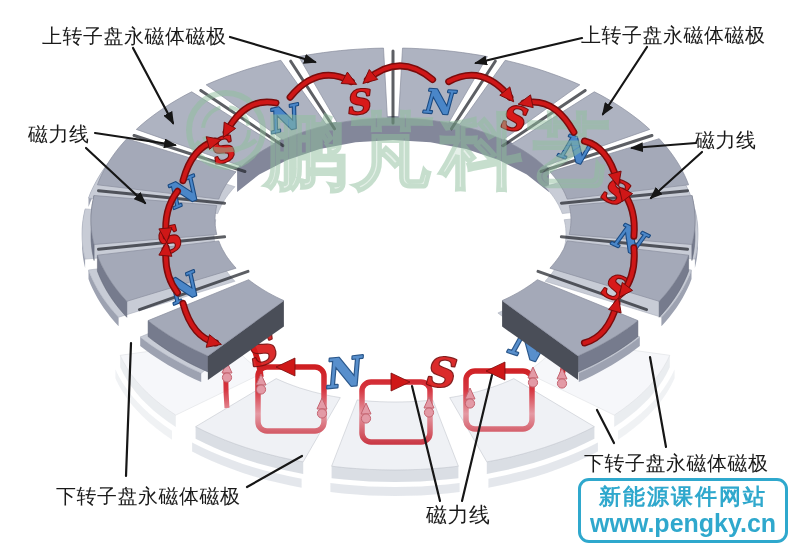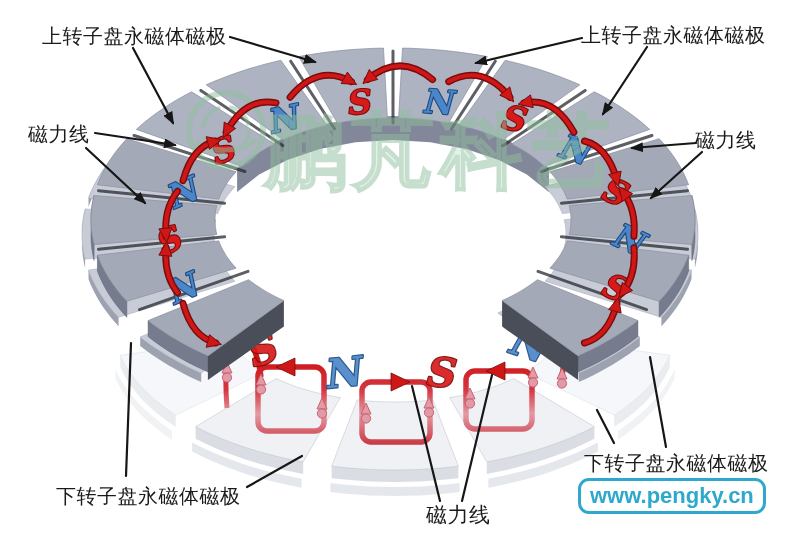--- a/index.html
+++ b/index.html
@@ -12,21 +12,21 @@
   .loop{fill:none;stroke:url(#gLoop);stroke-width:5.5;}
   .loopthin{fill:none;stroke:url(#gLoop);stroke-width:5;}
   .lhead{fill:#cf1717;stroke:#7a0c0c;stroke-width:0.8;}
   .pin path,.pin circle{fill:#e39aa6;stroke:#c4636f;stroke-width:1;}
   .pole{font-style:italic;font-weight:bold;font-family:"DejaVu Serif","Liberation Serif",serif;
         text-anchor:middle;paint-order:stroke;stroke-linejoin:round;}
   .wmtext{font-weight:bold;letter-spacing:6px;font-family:"Liberation Sans","DejaVu Sans",sans-serif;}
   .badge{position:absolute;border:3px solid #2fa8cd;border-radius:11px;background:#ffffff;
          padding:3px 9px 4px 9px;text-align:center;color:#2fa8cd;}
   .badge-line1{font-size:22px;font-weight:bold;letter-spacing:2px;line-height:1.18;}
-  .badge-line2{font-size:22px;font-weight:bold;line-height:1.05;text-align:center;}
+  .badge-line2{font-size:25px;font-weight:bold;line-height:1.05;text-align:center;}
 </style>
 </head>
 <body>
 
 <div class="stage">
 
 <svg id="diagram" width="800" height="553" viewBox="0 0 800 553">
   <defs>
     <marker id="mArrow" markerUnits="userSpaceOnUse" markerWidth="13" markerHeight="10" viewBox="0 0 13 10" refX="11" refY="5" orient="auto">
       <path d="M0,0 L13,5 L0,10 Z" fill="#161616"></path>
@@ -330,16 +330,17 @@
 
 <div class="lbl" style="left:42px;top:26px">上转子盘永磁体磁极</div>
 <div class="lbl" style="left:581px;top:25px">上转子盘永磁体磁极</div>
 <div class="lbl" style="left:28px;top:124px">磁力线</div>
 <div class="lbl" style="left:695px;top:130px">磁力线</div>
 <div class="lbl" style="left:56px;top:486px">下转子盘永磁体磁极</div>
 <div class="lbl" style="left:584px;top:453px">下转子盘永磁体磁极</div>
 <div class="lbl" style="left:426px;top:504px;font-size:21px">磁力线</div>
 
 <div class="badge" style="left:578px;top:478px">
+  <div class="badge-line1">新能源课件网站</div>
   <div class="badge-line2">www.pengky.cn</div>
 </div>
 
 </div>
 
 </body></html>

